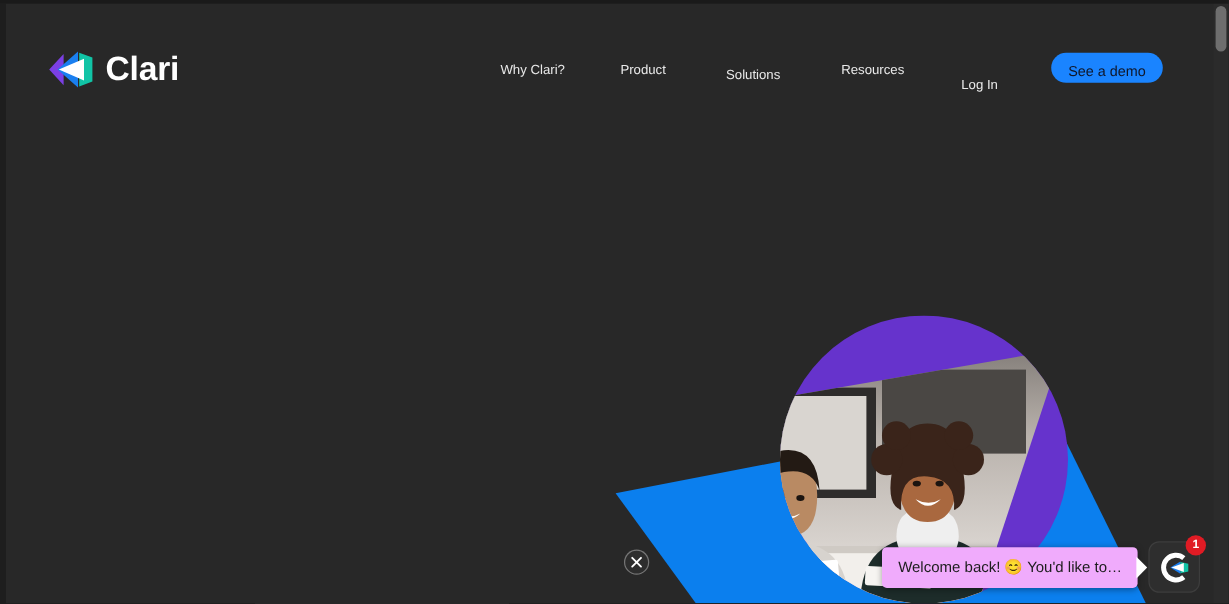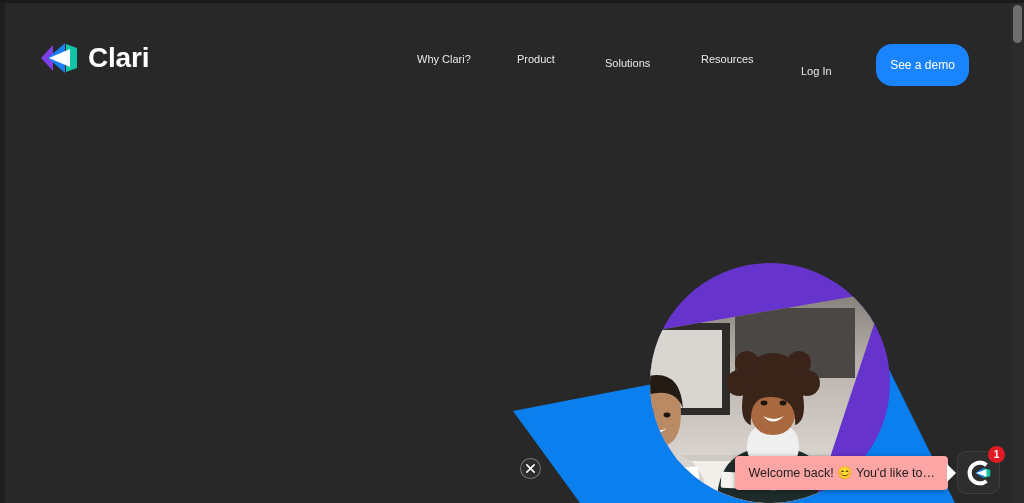--- a/index.html
+++ b/index.html
@@ -101,23 +101,23 @@
   }
   .nav-link.i0 { position: absolute; left: 17px; top: 0; }
   .nav-link.i1 { position: absolute; left: 117px; top: 0; }
   .nav-link.i2 { position: absolute; left: 205px; top: 4px; }
   .nav-link.i3 { position: absolute; left: 301px; top: 0; }
   .nav-link.i4 { position: absolute; left: 401px; top: 0; margin-top: 12px; }
 
   .demo-button {
     position: absolute;
     right: 42px; top: 41px;
-    width: 93px; height: 42px;
+    width: 93px; height: 25px;
     background: #1a84ff;
-    color: #ffffff;
+    color: #0f172a;
     border: none;
     border-radius: 16px;
     font-family: "Liberation Sans", sans-serif;
     font-size: 12px;
     cursor: pointer;
     line-height: 30px;
     padding: 0;
   }
 
   
@@ -182,21 +182,21 @@
     display: flex;
     align-items: center;
     justify-content: center;
     cursor: pointer;
     padding: 0;
     z-index: 52;
   }
 
   .chat-bubble {
     position: relative;
-    background: #fca5a5;
+    background: #f0abfc;
     color: #1d1d1d;
     font-size: 12.5px;
     line-height: 16px;
     border-radius: 4px;
     padding: 9px 13px;
     white-space: nowrap;
     margin-right: 9px;
     box-shadow: 0 1px 5px rgba(0,0,0,0.35);
   }
   .chat-bubble::after {

